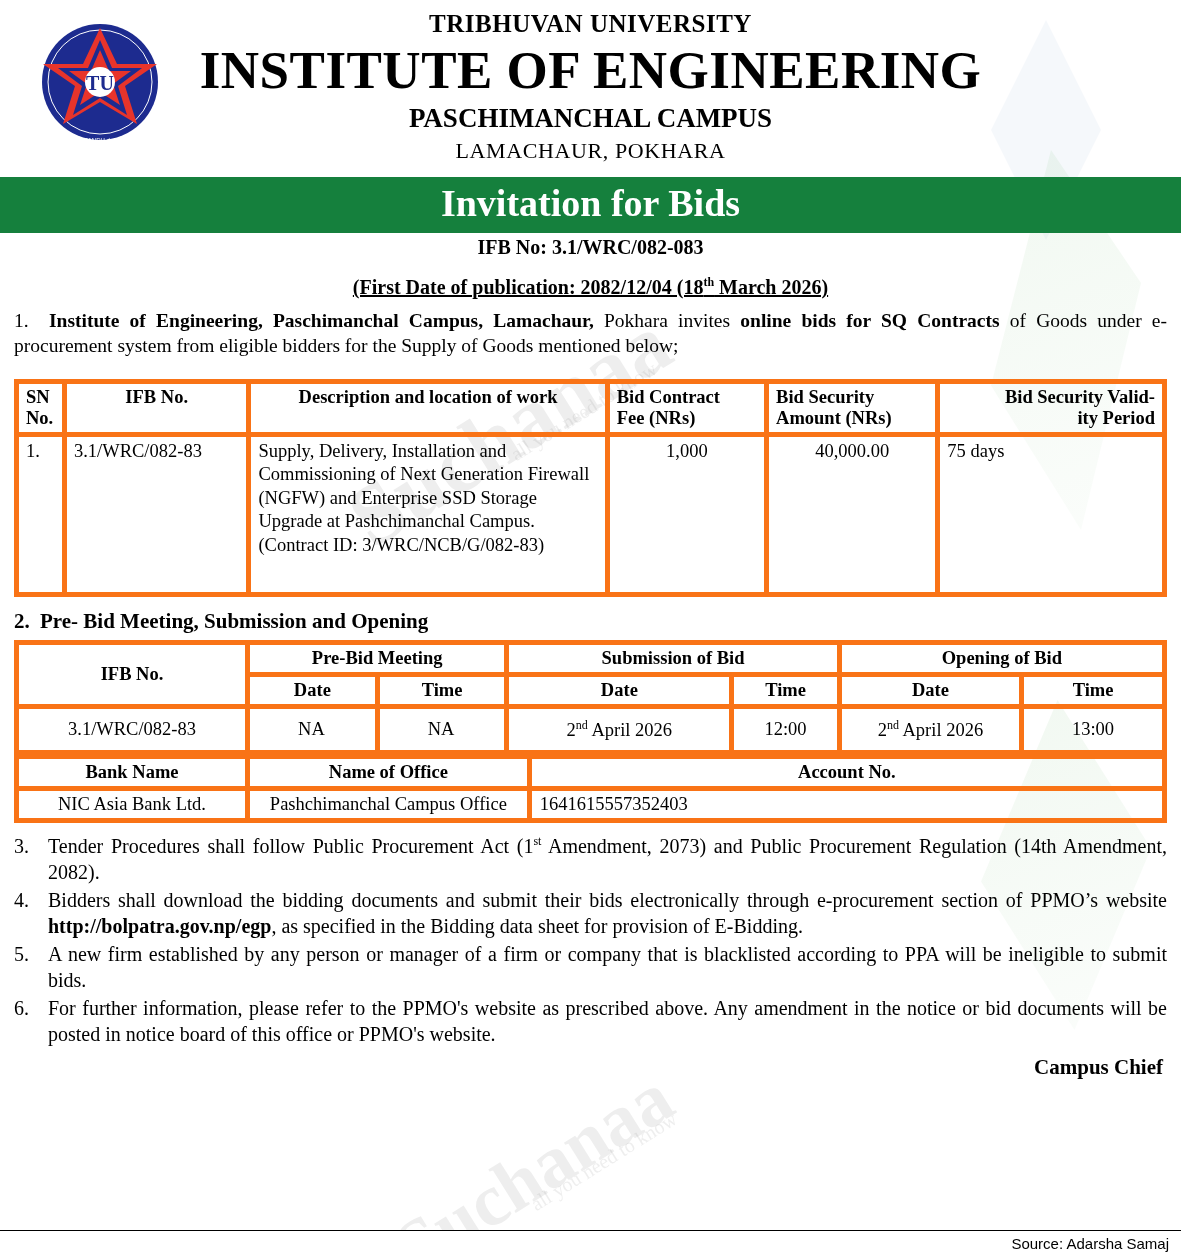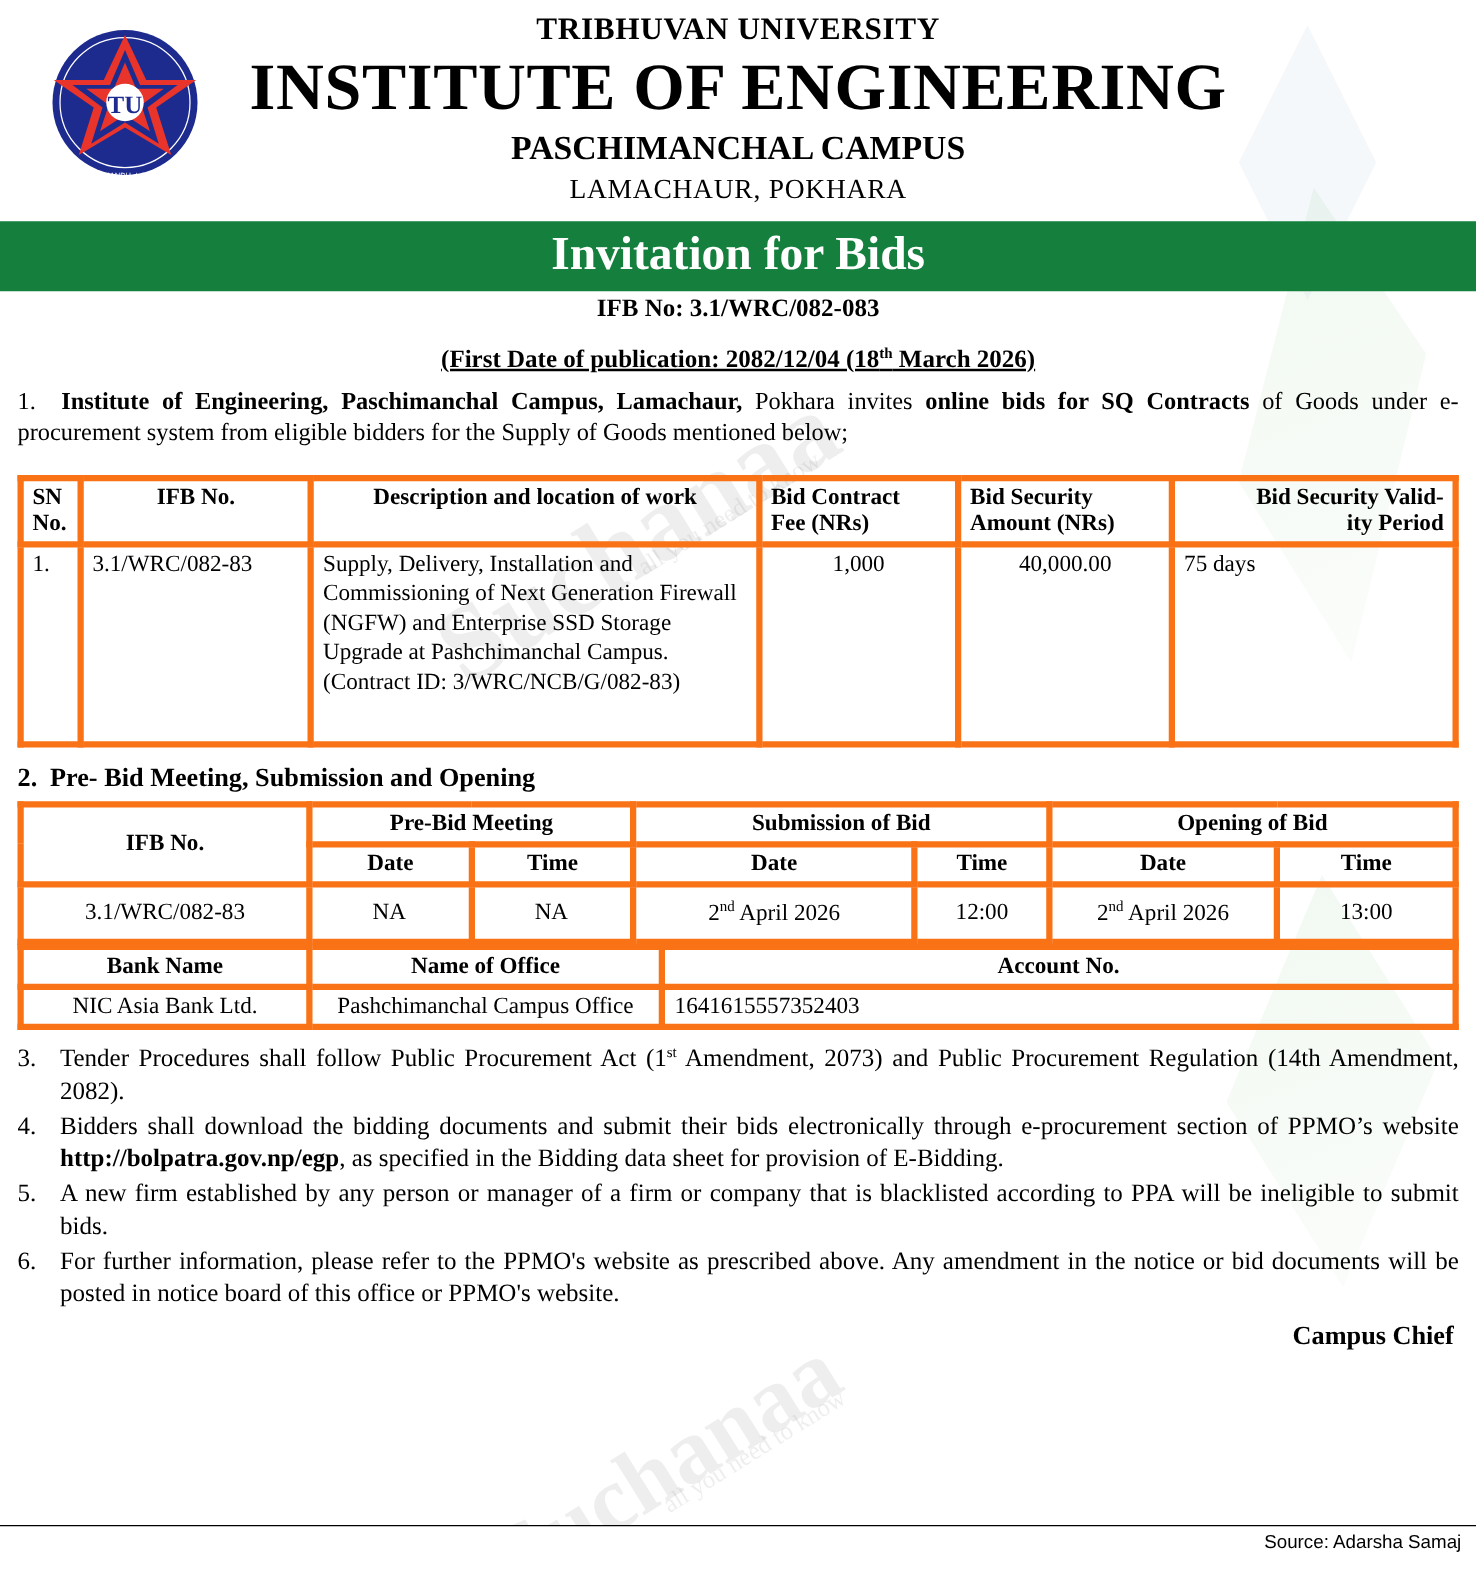--- a/index.html
+++ b/index.html
@@ -205,21 +205,21 @@
     margin: 8px 18px 0 0;
   }
 
   .source-bar {
     position: absolute;
     left: 0; right: 0; bottom: 0;
     border-top: 1px solid #000;
     text-align: right;
     font-family: "Liberation Sans", sans-serif;
     font-size: 15px;
-    padding: 4px 12px 18px 0;
+    padding: 4px 12px 8px 0;
     background: #fff;
   }
 </style>
 </head>
 <body>
 
 <div class="page">
 
   <div class="watermark">
     <div class="wm-shape3"></div>

